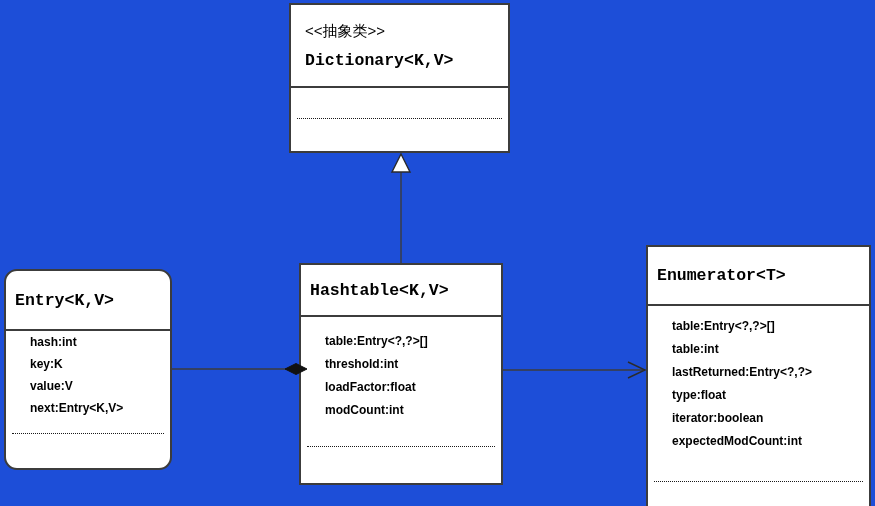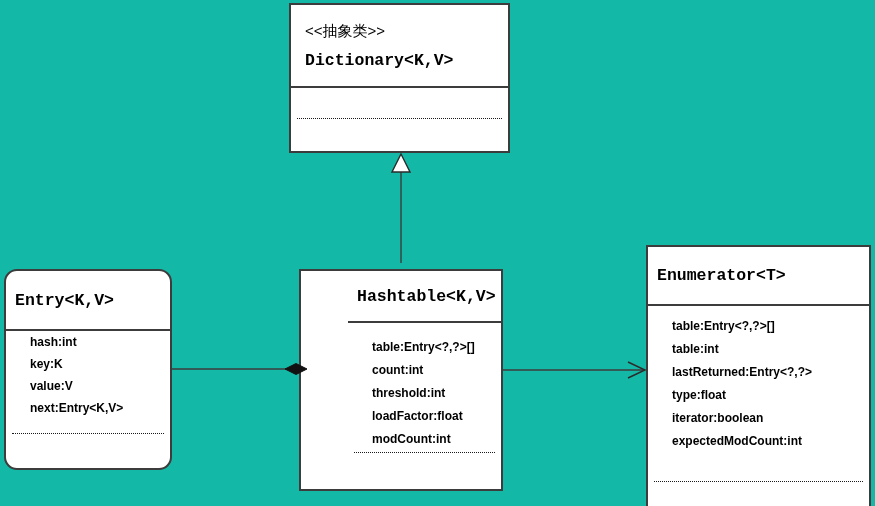--- a/index.html
+++ b/index.html
@@ -1,20 +1,20 @@
 <!DOCTYPE html>
 <html><head>
 <meta charset="utf-8">
 <style>
   html, body { margin: 0; padding: 0; background: #ffffff; }
   .canvas {
     position: relative;
     width: 875px;
     height: 506px;
-    background: #14b8a6;
+    background: #1d4ed8;
     font-family: "Liberation Sans", sans-serif;
     color: #000;
     overflow: hidden;
   }
   .uml-class {
     position: absolute;
     box-sizing: border-box;
     background: #ffffff;
     border: 2px solid #3c3c3c;
     display: flex;
@@ -60,21 +60,21 @@
   .c-dictionary { left: 289px; top: 3px;   width: 221px; height: 150px; }
   .c-dictionary .uml-head { height: 83px; padding-left: 14px; }
   .c-dictionary .uml-attrs { padding-top: 0; }
   .c-dictionary .attr-sep { top: 30px; }
 
   .c-entry { left: 4px;  top: 269px; width: 168px; height: 201px; border-radius: 13px; }
   .c-entry .uml-head { height: 60px; }
   .c-entry .uml-attrs { line-height: 22px; }
   .c-entry .attr-sep { top: 102px; }
 
-  .c-hashtable { left: 299px; top: 269px; width: 204px; height: 222px; padding-left: 47px; }
+  .c-hashtable { left: 299px; top: 263px; width: 204px; height: 222px; }
   .c-hashtable .uml-head { height: 52px; }
   .c-hashtable .uml-attrs { padding-top: 13px; line-height: 23px; }
   .c-hashtable .attr-sep { top: 129px; }
 
   .c-enumerator { left: 646px; top: 234px; width: 225px; height: 268px; margin-top: 11px; }
   .c-enumerator .uml-head { height: 59px; }
   .c-enumerator .uml-attrs { padding-top: 9px; line-height: 23px; }
   .c-enumerator .attr-sep { top: 175px; }
 
   .overlay {
@@ -111,21 +111,20 @@
       <div class="attr-sep"></div>
     </div>
   </div>
 
   <div class="uml-class c-hashtable">
     <div class="uml-head">
       <div class="uml-name">Hashtable&lt;K,V&gt;</div>
     </div>
     <div class="uml-attrs">
       <div class="attr">table:Entry&lt;?,?&gt;[]</div>
-      <div class="attr">count:int</div>
       <div class="attr">threshold:int</div>
       <div class="attr">loadFactor:float</div>
       <div class="attr">modCount:int</div>
       <div class="attr-sep"></div>
     </div>
   </div>
 
   <div class="uml-class c-enumerator">
     <div class="uml-head">
       <div class="uml-name">Enumerator&lt;T&gt;</div>

